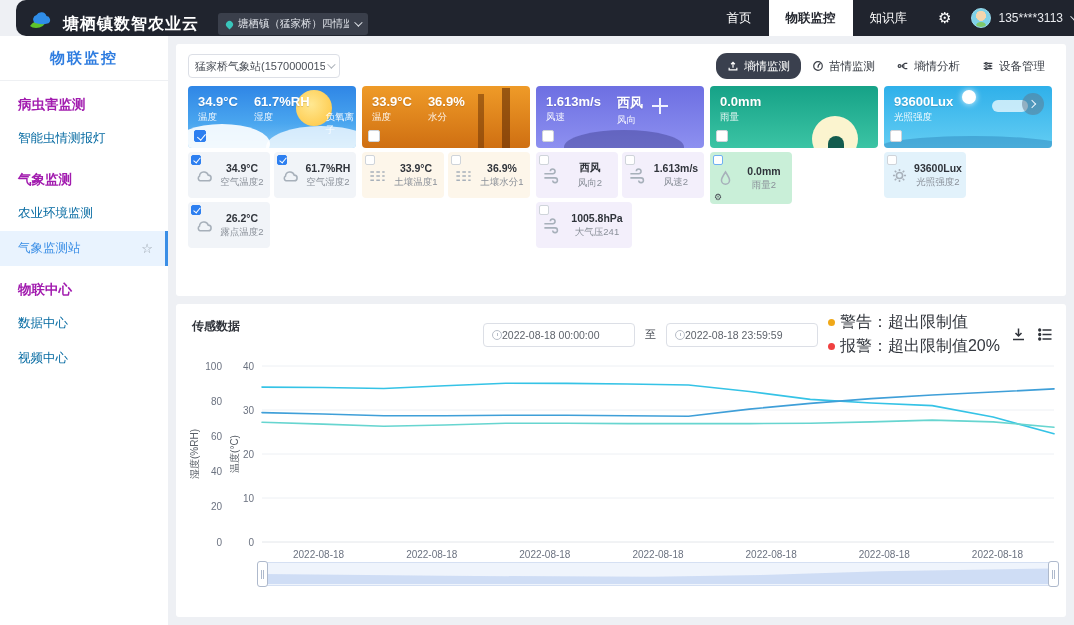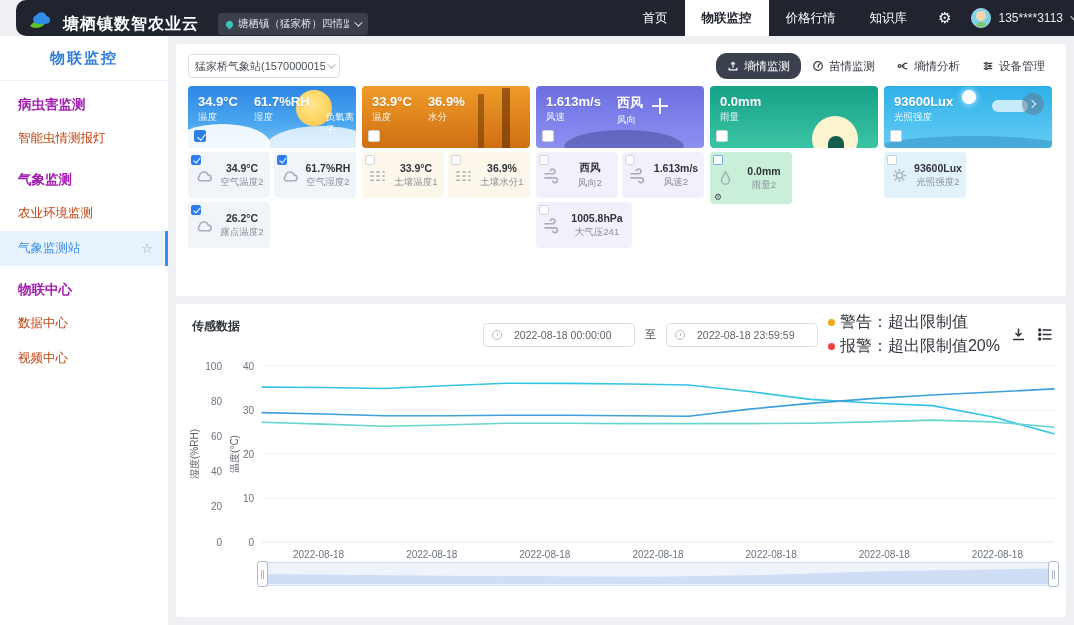--- a/index.html
+++ b/index.html
@@ -19,21 +19,21 @@
   .nav-item.active { background:#ffffff; color:#23262e; font-weight:bold; }
   .gear-btn { color:#fff; font-size:15px; padding:0 14px; cursor:pointer; }
   .user { display:flex; align-items:center; gap:7px; padding:0 14px 0 6px; color:#e8eaee; font-size:12px; cursor:pointer; }
   .avatar { width:20px; height:20px; border-radius:50%; background:radial-gradient(circle at 50% 38%, #f4d6ae 0 34%, #7fd2e8 36%); border:1px solid #9adcee; position:relative; overflow:hidden; }
   .avatar::after { content:""; position:absolute; left:4px; right:4px; bottom:-2px; height:7px; border-radius:50% 50% 0 0; background:#7ec96a; }
 
   
   .sidebar { position:absolute; top:36px; left:0; width:168px; bottom:0; background:#fff; z-index:10; }
   .sb-title { text-align:center; color:#2f7de0; font-size:15px; font-weight:bold; letter-spacing:2px; padding:13px 0 12px; border-bottom:1px solid #eef0f3; }
   .sb-heading { padding:15px 18px 7px; font-size:13.5px; font-weight:bold; color:#a21caf; }
-  .sb-item { padding:9px 18px; font-size:12.5px; color:#c2410c; cursor:pointer; position:relative; }
+  .sb-item { padding:9px 18px; font-size:12.5px; color:#0369a1; cursor:pointer; position:relative; }
   .sb-item.active { background:#e9f3fe; color:#3a8ee6; border-right:3px solid #3a8ee6; }
   .sb-item .star { position:absolute; right:12px; top:50%; transform:translateY(-54%); color:#9aa3ad; font-size:13px; }
 
   
   .main { position:absolute; top:36px; left:168px; width:906px; bottom:0; background:#eef0f4; }
   .panel { position:absolute; left:8px; width:890px; background:#fff; border-radius:3px; }
   .panel-top { top:8px; height:252px; }
   .panel-chart { top:268px; height:313px; }
 
   
@@ -93,21 +93,21 @@
   .ticon { width:30px; display:flex; justify-content:center; flex:0 0 30px; }
   .ticon svg { width:19px; height:17px; stroke:#a7b0ba; fill:none; stroke-width:1.3; }
   .tinfo { flex:1; text-align:center; padding-right:4px; }
   .tval { font-size:10.5px; font-weight:bold; color:#30343b; }
   .tname { font-size:9.5px; color:#8a9099; margin-top:2px; }
   .tile .gear-sm { position:absolute; left:4px; bottom:2px; font-size:9px; color:#4a4f57; }
 
   
   .cp-title { position:absolute; left:16px; top:14px; font-size:12px; font-weight:bold; color:#2f333a; }
   .cp-controls { position:absolute; right:12px; top:8px; display:flex; align-items:center; gap:10px; }
-  .date-input { width:152px; height:24px; border:1px solid #dcdfe6; border-radius:4px; display:flex; align-items:center; gap:12px; padding:2px 8px; font-size:10.5px; color:#5e636b; background:#fff; cursor:text; }
+  .date-input { width:152px; height:24px; border:1px solid #dcdfe6; border-radius:4px; display:flex; align-items:center; gap:0; padding:2px 8px; font-size:10.5px; color:#5e636b; background:#fff; cursor:text; }
   .clock { width:10px; height:10px; border:1px solid #b8bec8; border-radius:50%; position:relative; flex:0 0 auto; }
   .clock::after { content:""; position:absolute; left:4px; top:2px; width:1px; height:3px; background:#b8bec8; }
   .range-sep { font-size:11px; color:#4a4f57; }
   .alarm-legend { display:flex; flex-direction:column; gap:3px; font-size:16px; color:#33373e; }
   .alarm-legend .row { display:flex; align-items:center; gap:5px; }
   .ldot { width:7px; height:7px; border-radius:50%; flex:0 0 auto; }
   .icon-btn { cursor:pointer; display:flex; align-items:center; }
   .icon-btn svg { width:17px; height:17px; stroke:#2f333a; fill:none; stroke-width:1.5; }
   #chart-svg { position:absolute; left:0; top:0; pointer-events:none; }
 
@@ -133,21 +133,20 @@
     <span class="brand">塘栖镇数智农业云</span>
     <div class="region-select">
       <span class="pin"></span>
       <span class="txt">塘栖镇（猛家桥）四情监测</span>
       <span class="chev"></span>
     </div>
   </div>
   <nav class="topnav">
     <div class="nav-item">首页</div>
     <div class="nav-item active">物联监控</div>
-    <div class="nav-item">价格行情</div>
     <div class="nav-item">知识库</div>
     <span class="gear-btn">⚙</span>
     <div class="user">
       <span class="avatar"></span>
       <span>135****3113</span>
       <span class="chev"></span>
     </div>
   </nav>
 </header>
 

